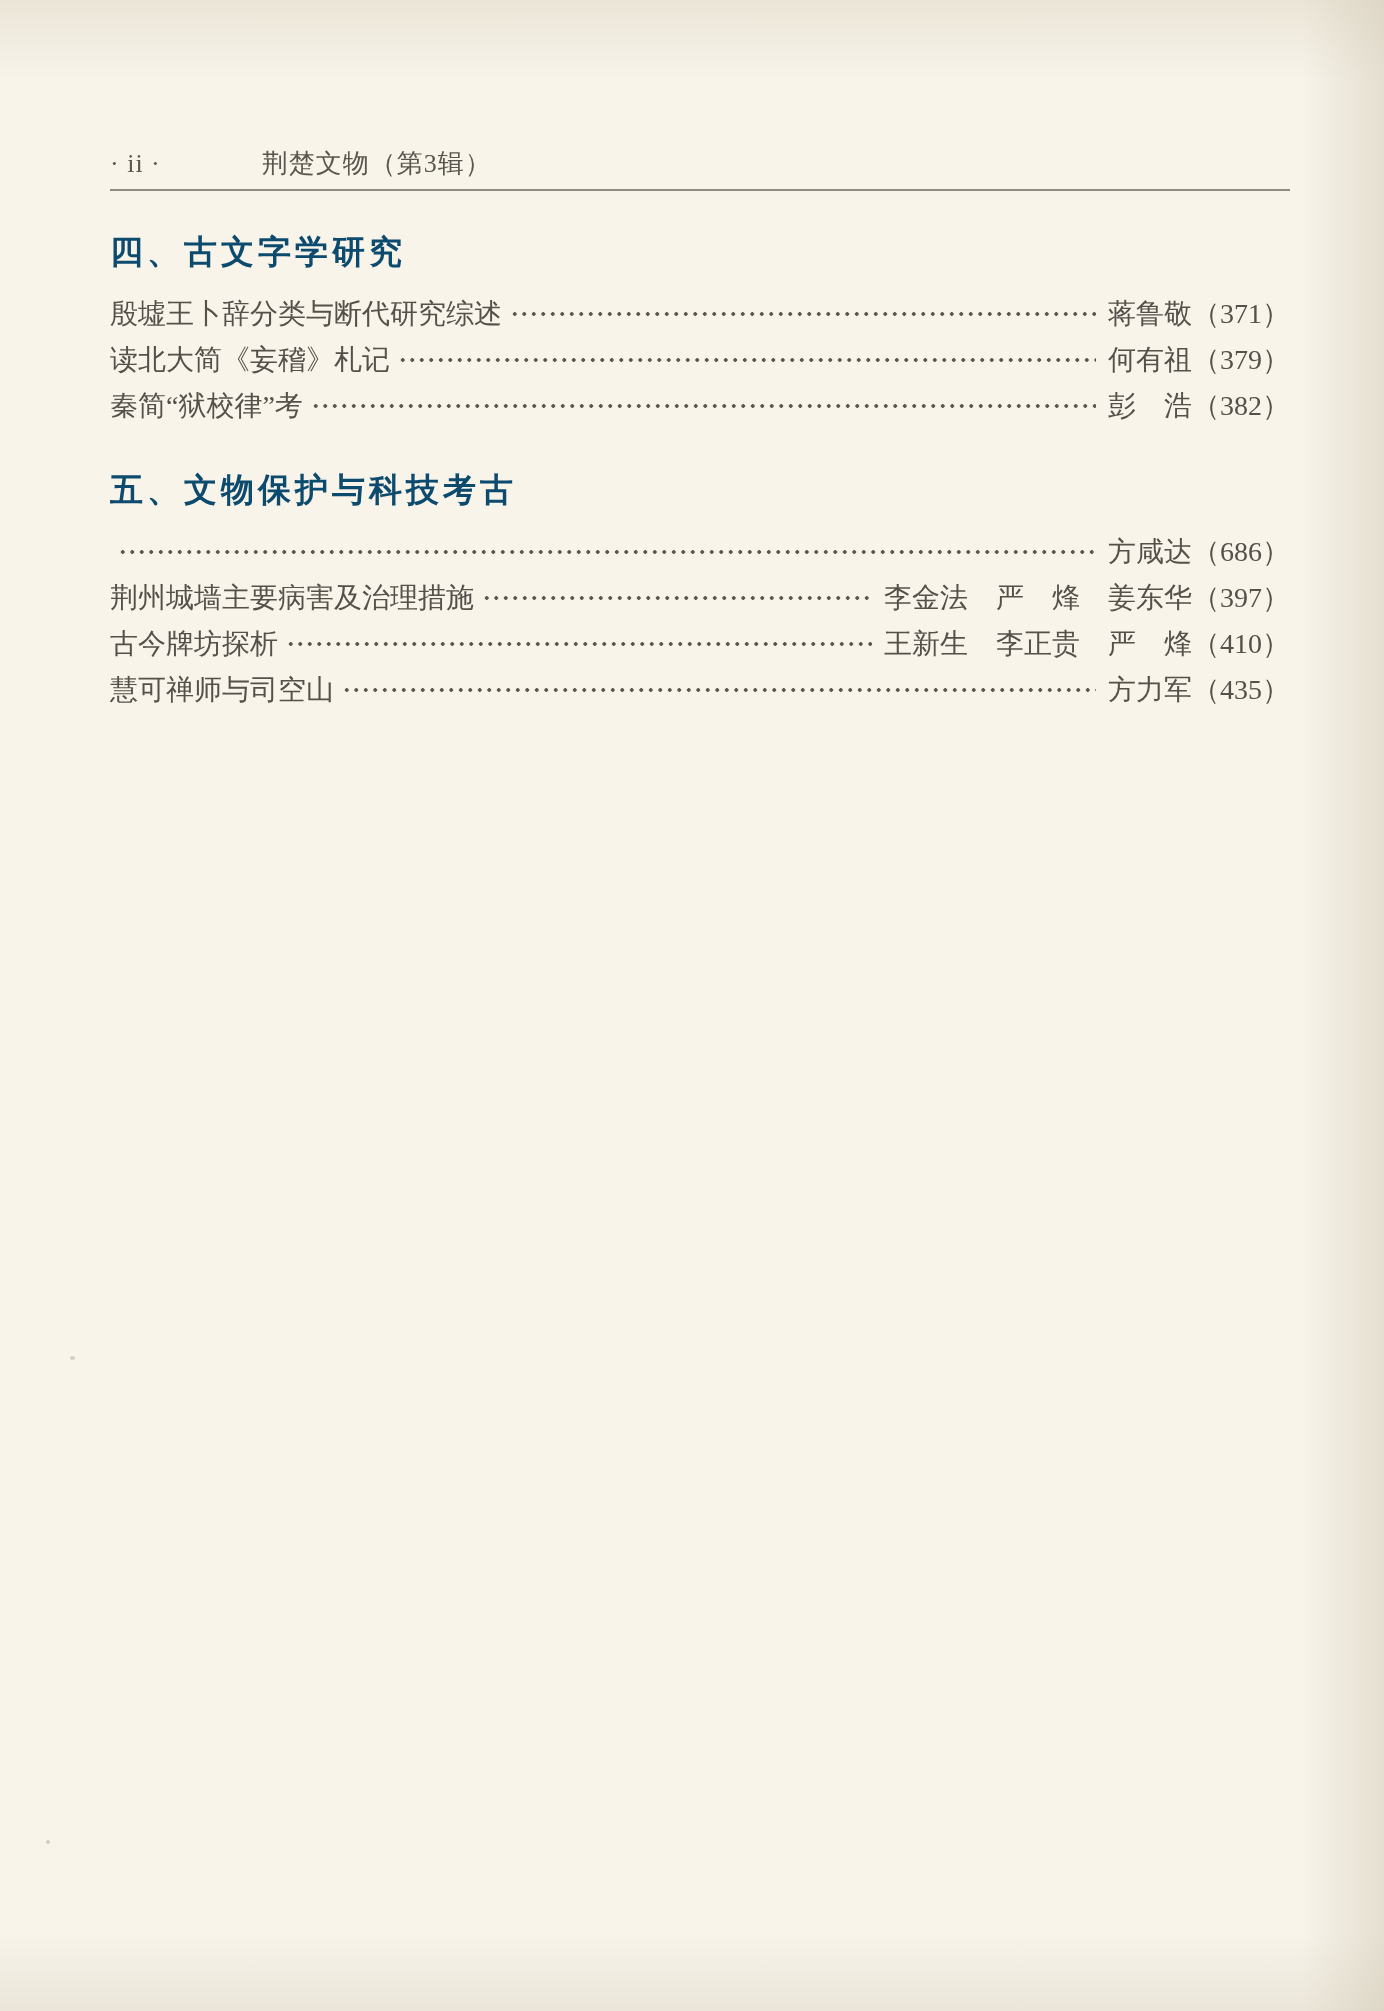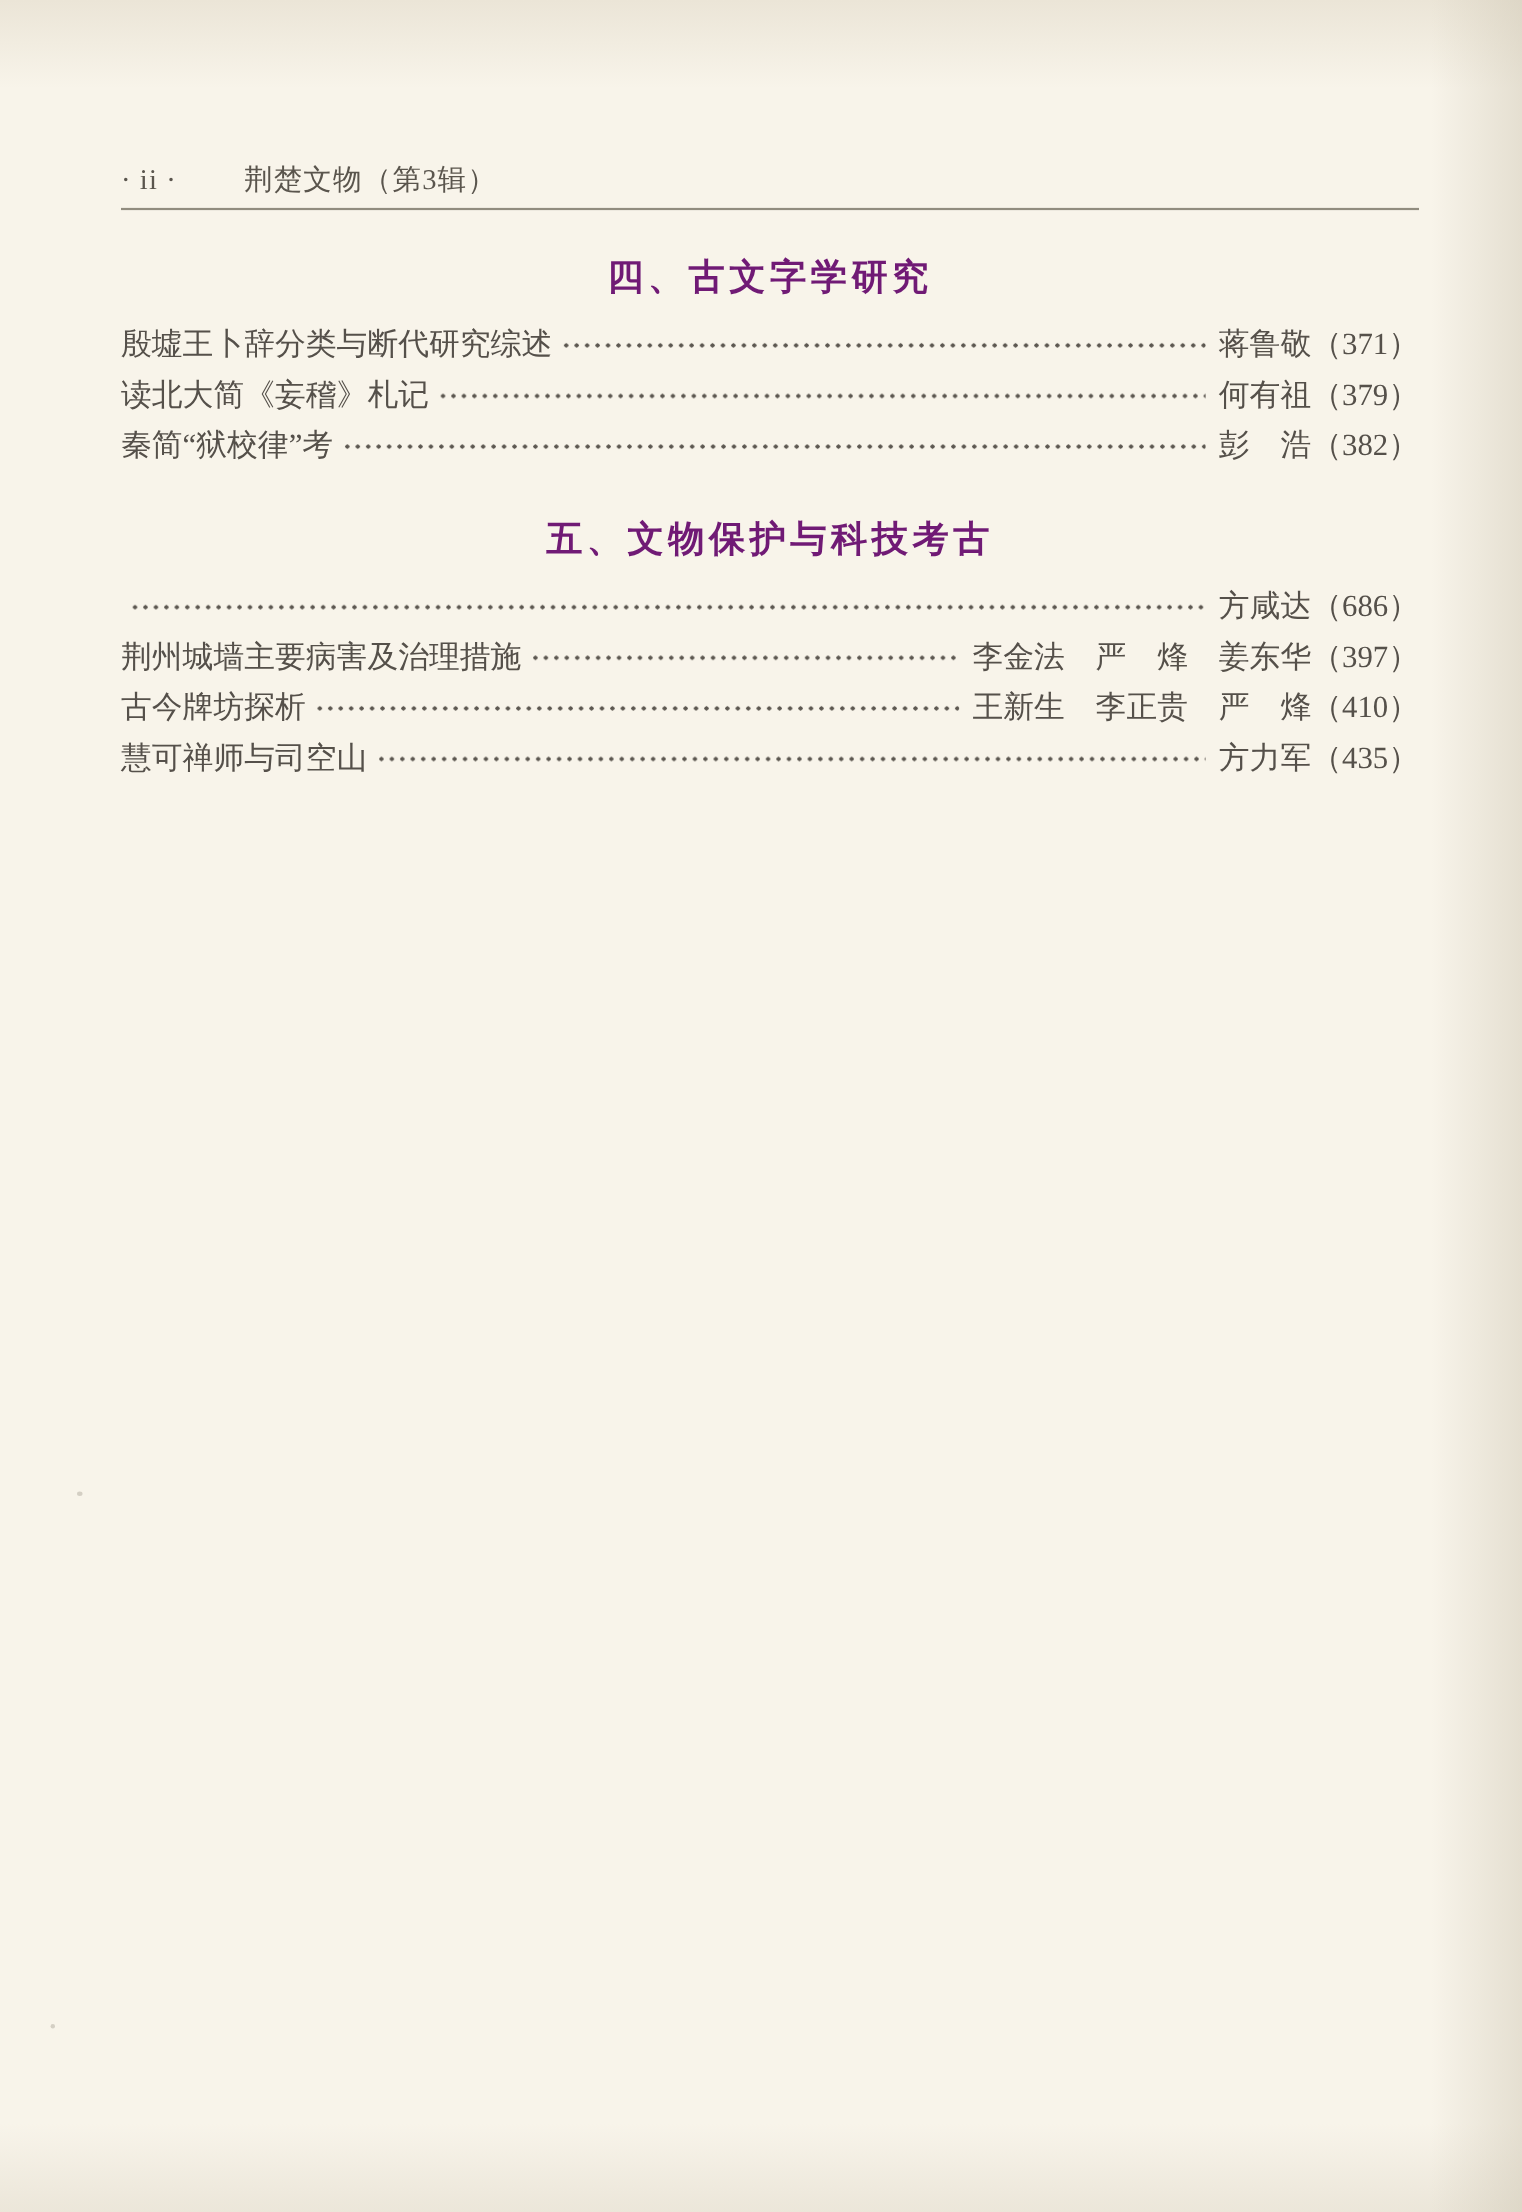--- a/index.html
+++ b/index.html
@@ -22,40 +22,41 @@
     padding: 148px 94px 0 110px;
   }
   
   .running-header {
     display: flex;
     align-items: flex-end;
     font-size: 26px;
     line-height: 32px;
     color: #5a554d;
     letter-spacing: 1px;
+    gap: 40px;
   }
   .page-marker { white-space: pre; }
   .book-title {
     margin-left: 61px;
     white-space: pre;
   }
   .header-rule {
     margin-top: 9px;
     border: 0;
     border-top: 2px solid #918c7f;
     width: 100%;
   }
   
   .section-heading {
     font-family: "Liberation Sans", "DejaVu Sans", sans-serif;
     font-size: 33px;
     font-weight: 700;
     letter-spacing: 4px;
-    text-align: center;
-    color: #701a75;
+    text-align: left;
+    color: #0c4a6e;
     margin: 40px 0 18px 0;
     line-height: 42px;
   }
   .toc-entry {
     display: flex;
     align-items: center;
     white-space: nowrap;
     font-size: 28px;
     line-height: 46px;
     color: #55504a;

